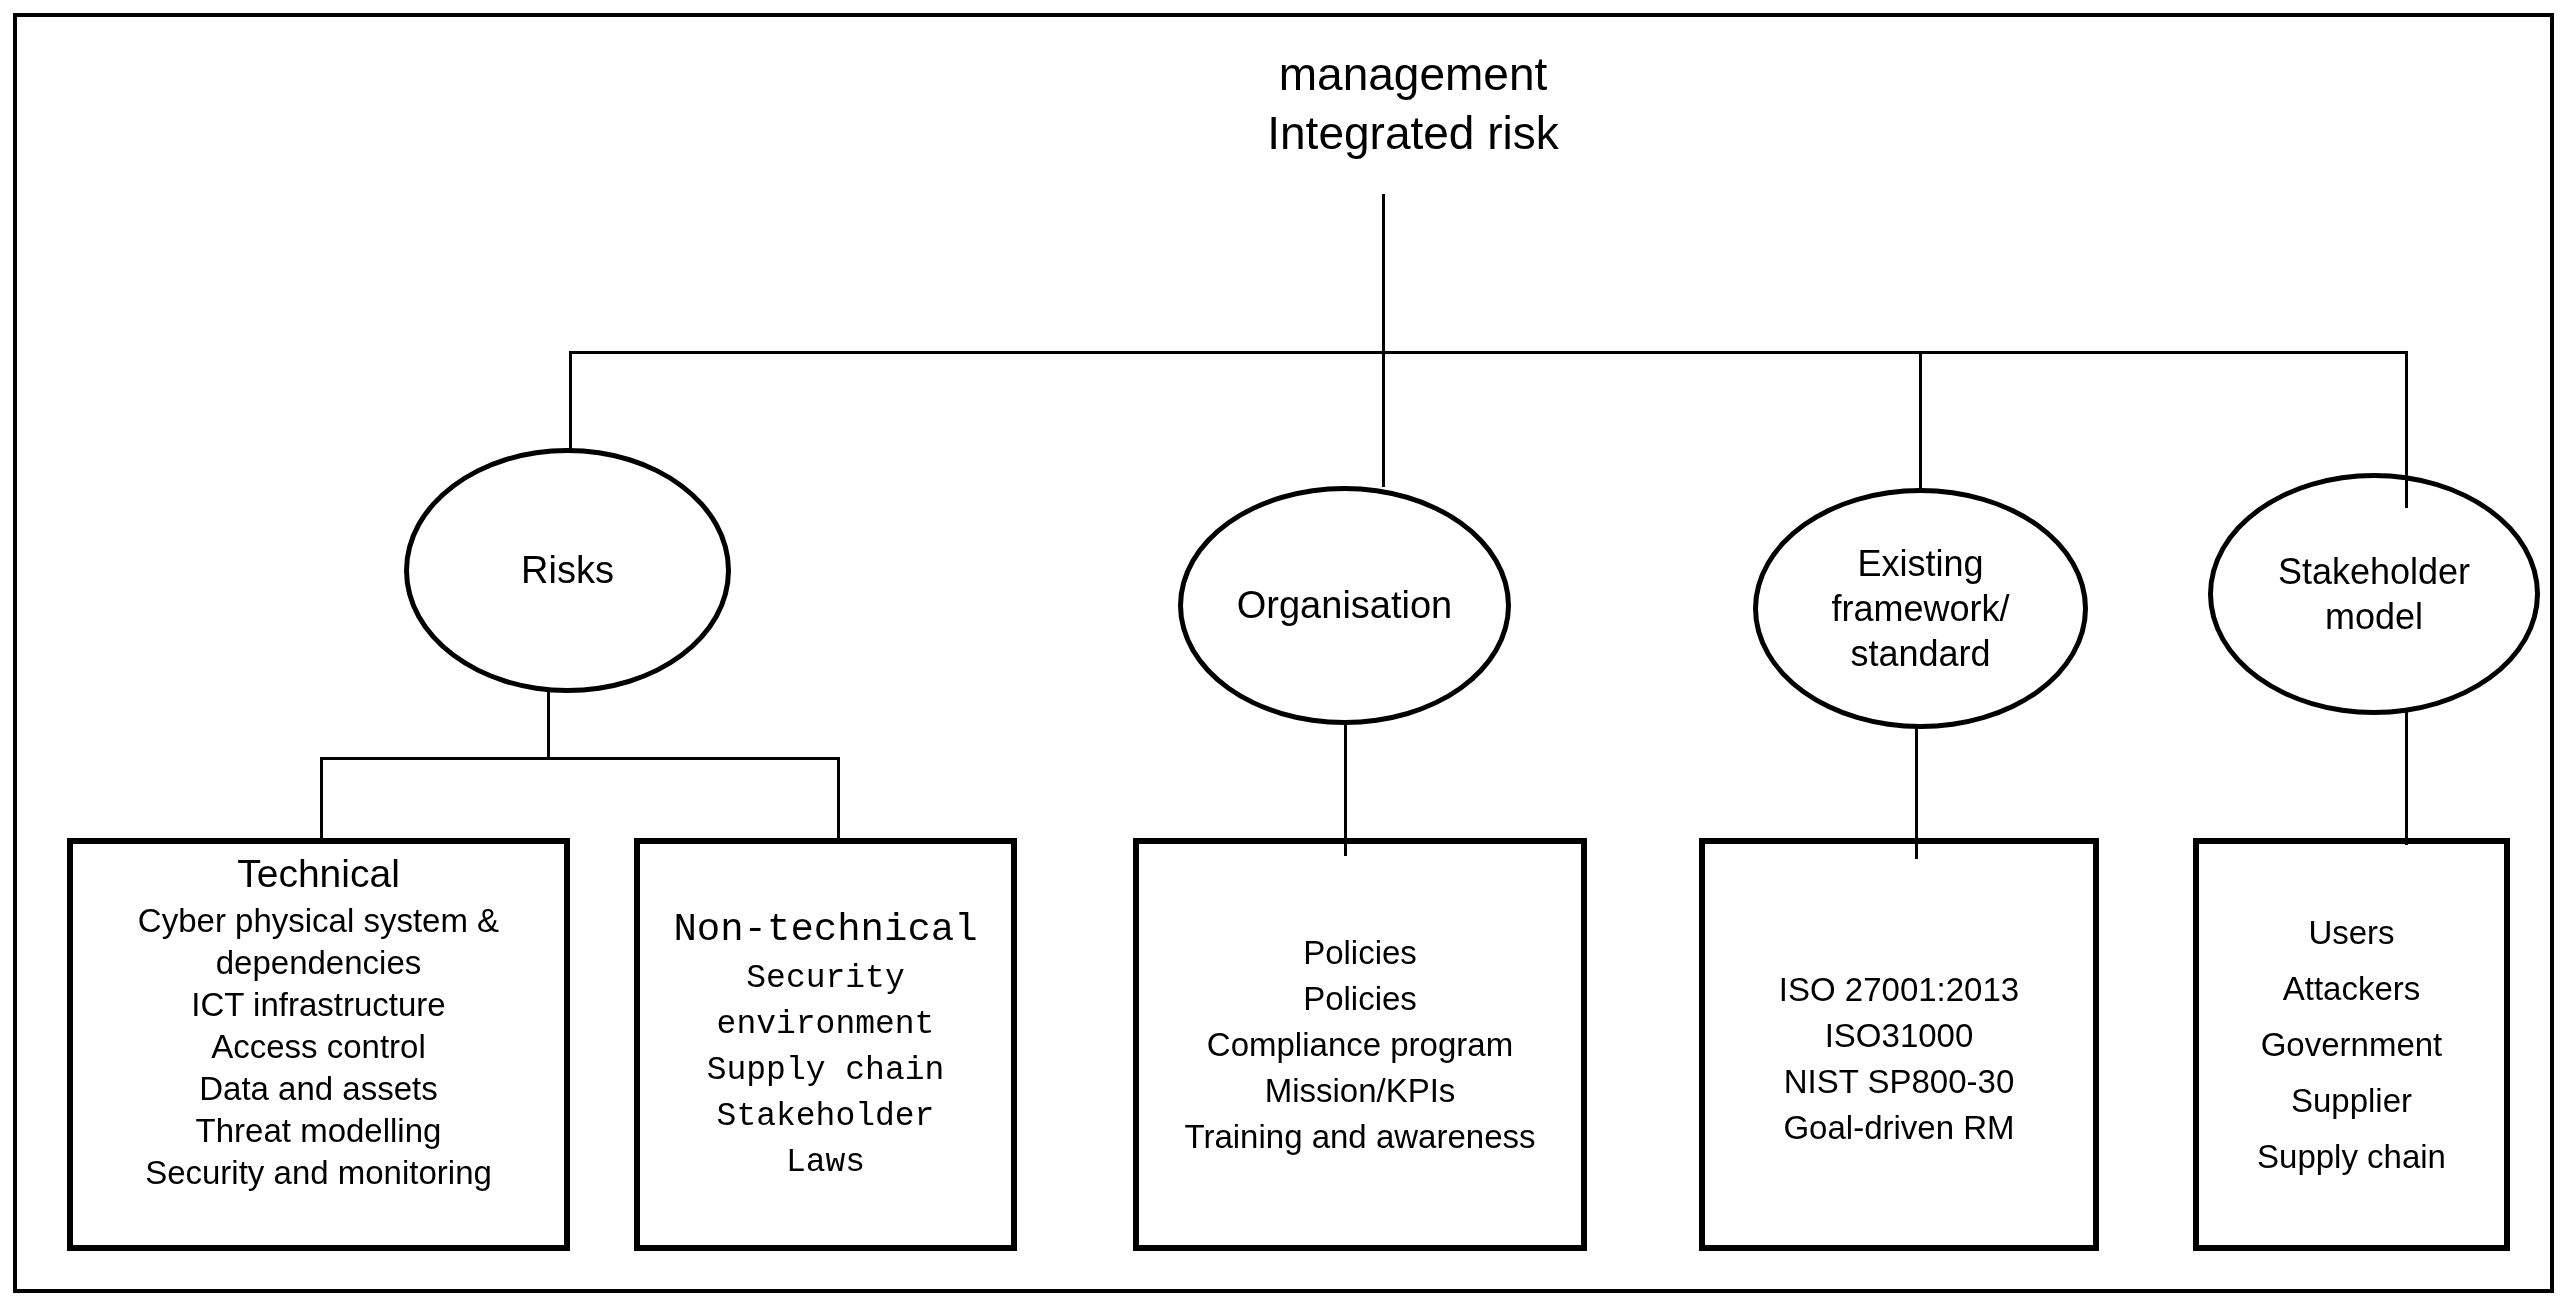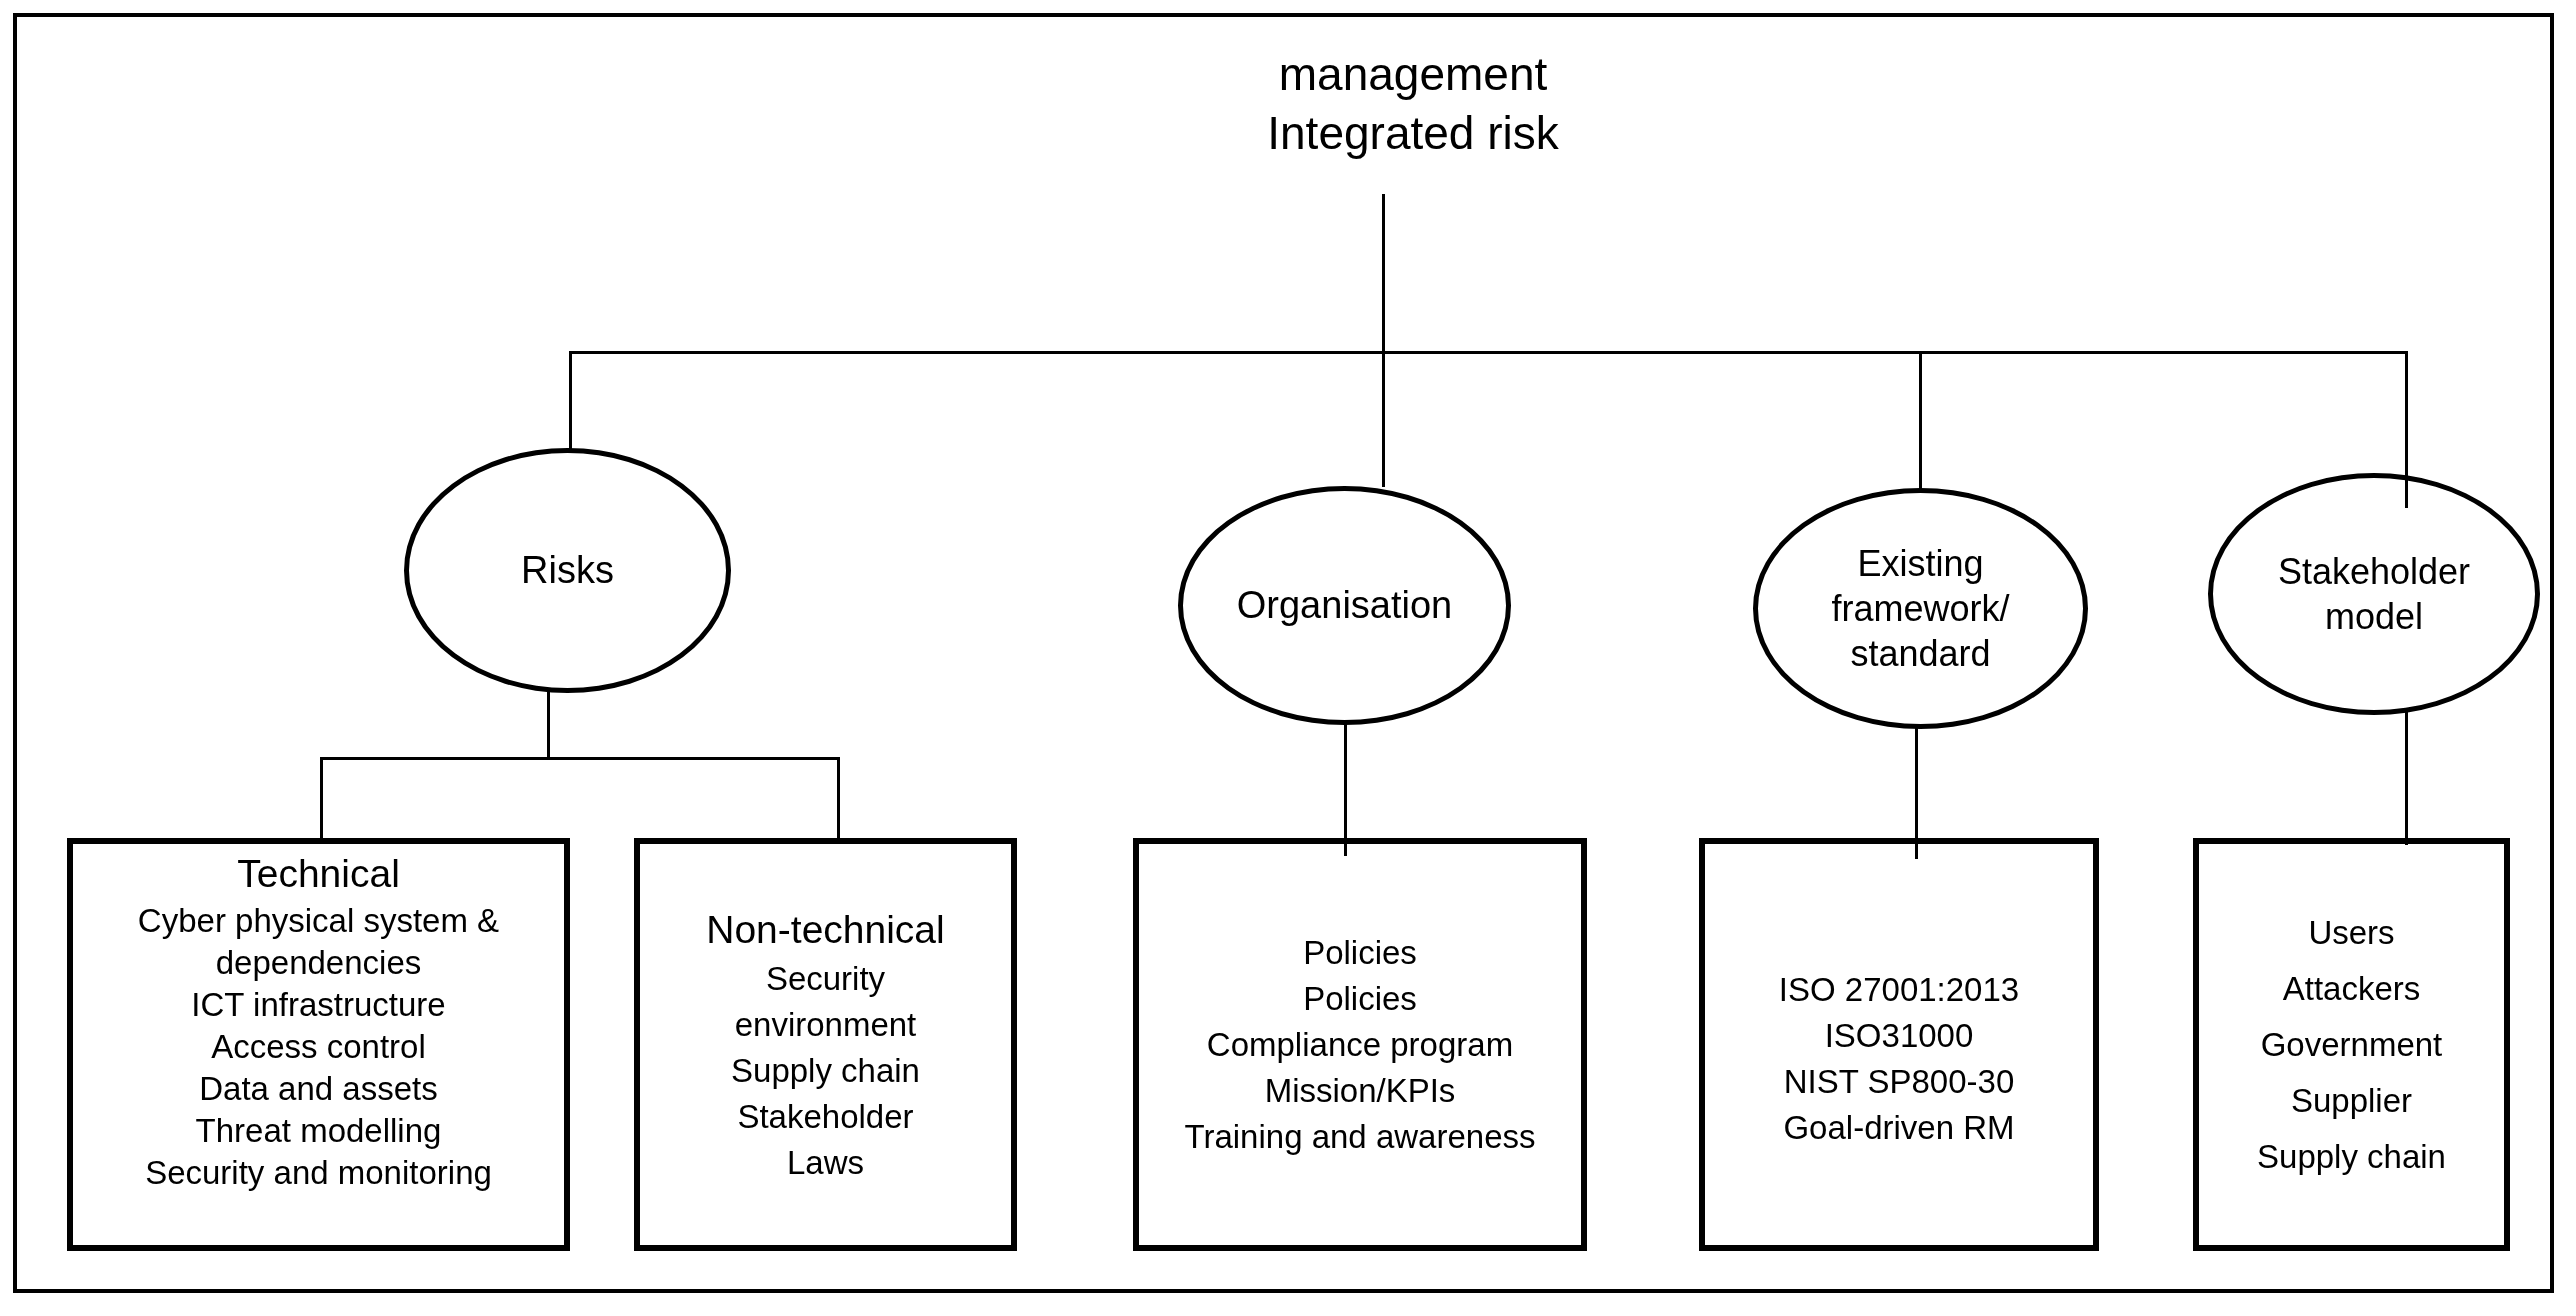--- a/index.html
+++ b/index.html
@@ -78,21 +78,21 @@
     <div class="box-title">Technical</div>
     <div class="tech-line">Cyber physical system  &amp;</div>
     <div class="tech-line">dependencies</div>
     <div class="tech-line">ICT infrastructure</div>
     <div class="tech-line">Access control</div>
     <div class="tech-line">Data and assets</div>
     <div class="tech-line">Threat modelling</div>
     <div class="tech-line">Security and monitoring</div>
   </div>
 
-  <div class="box center" style="left:634px;top:838px;width:383px;height:413px;">
+  <div class="box center" style="left:634px;top:838px;width:383px;height:413px;font-family:Liberation Mono, monospace;">
     <div class="box-title">Non-technical</div>
     <div>Security</div>
     <div>environment</div>
     <div>Supply chain</div>
     <div>Stakeholder</div>
     <div>Laws</div>
   </div>
 
   <div class="box center" style="left:1133px;top:838px;width:454px;height:413px;">
     <div>Policies</div>

